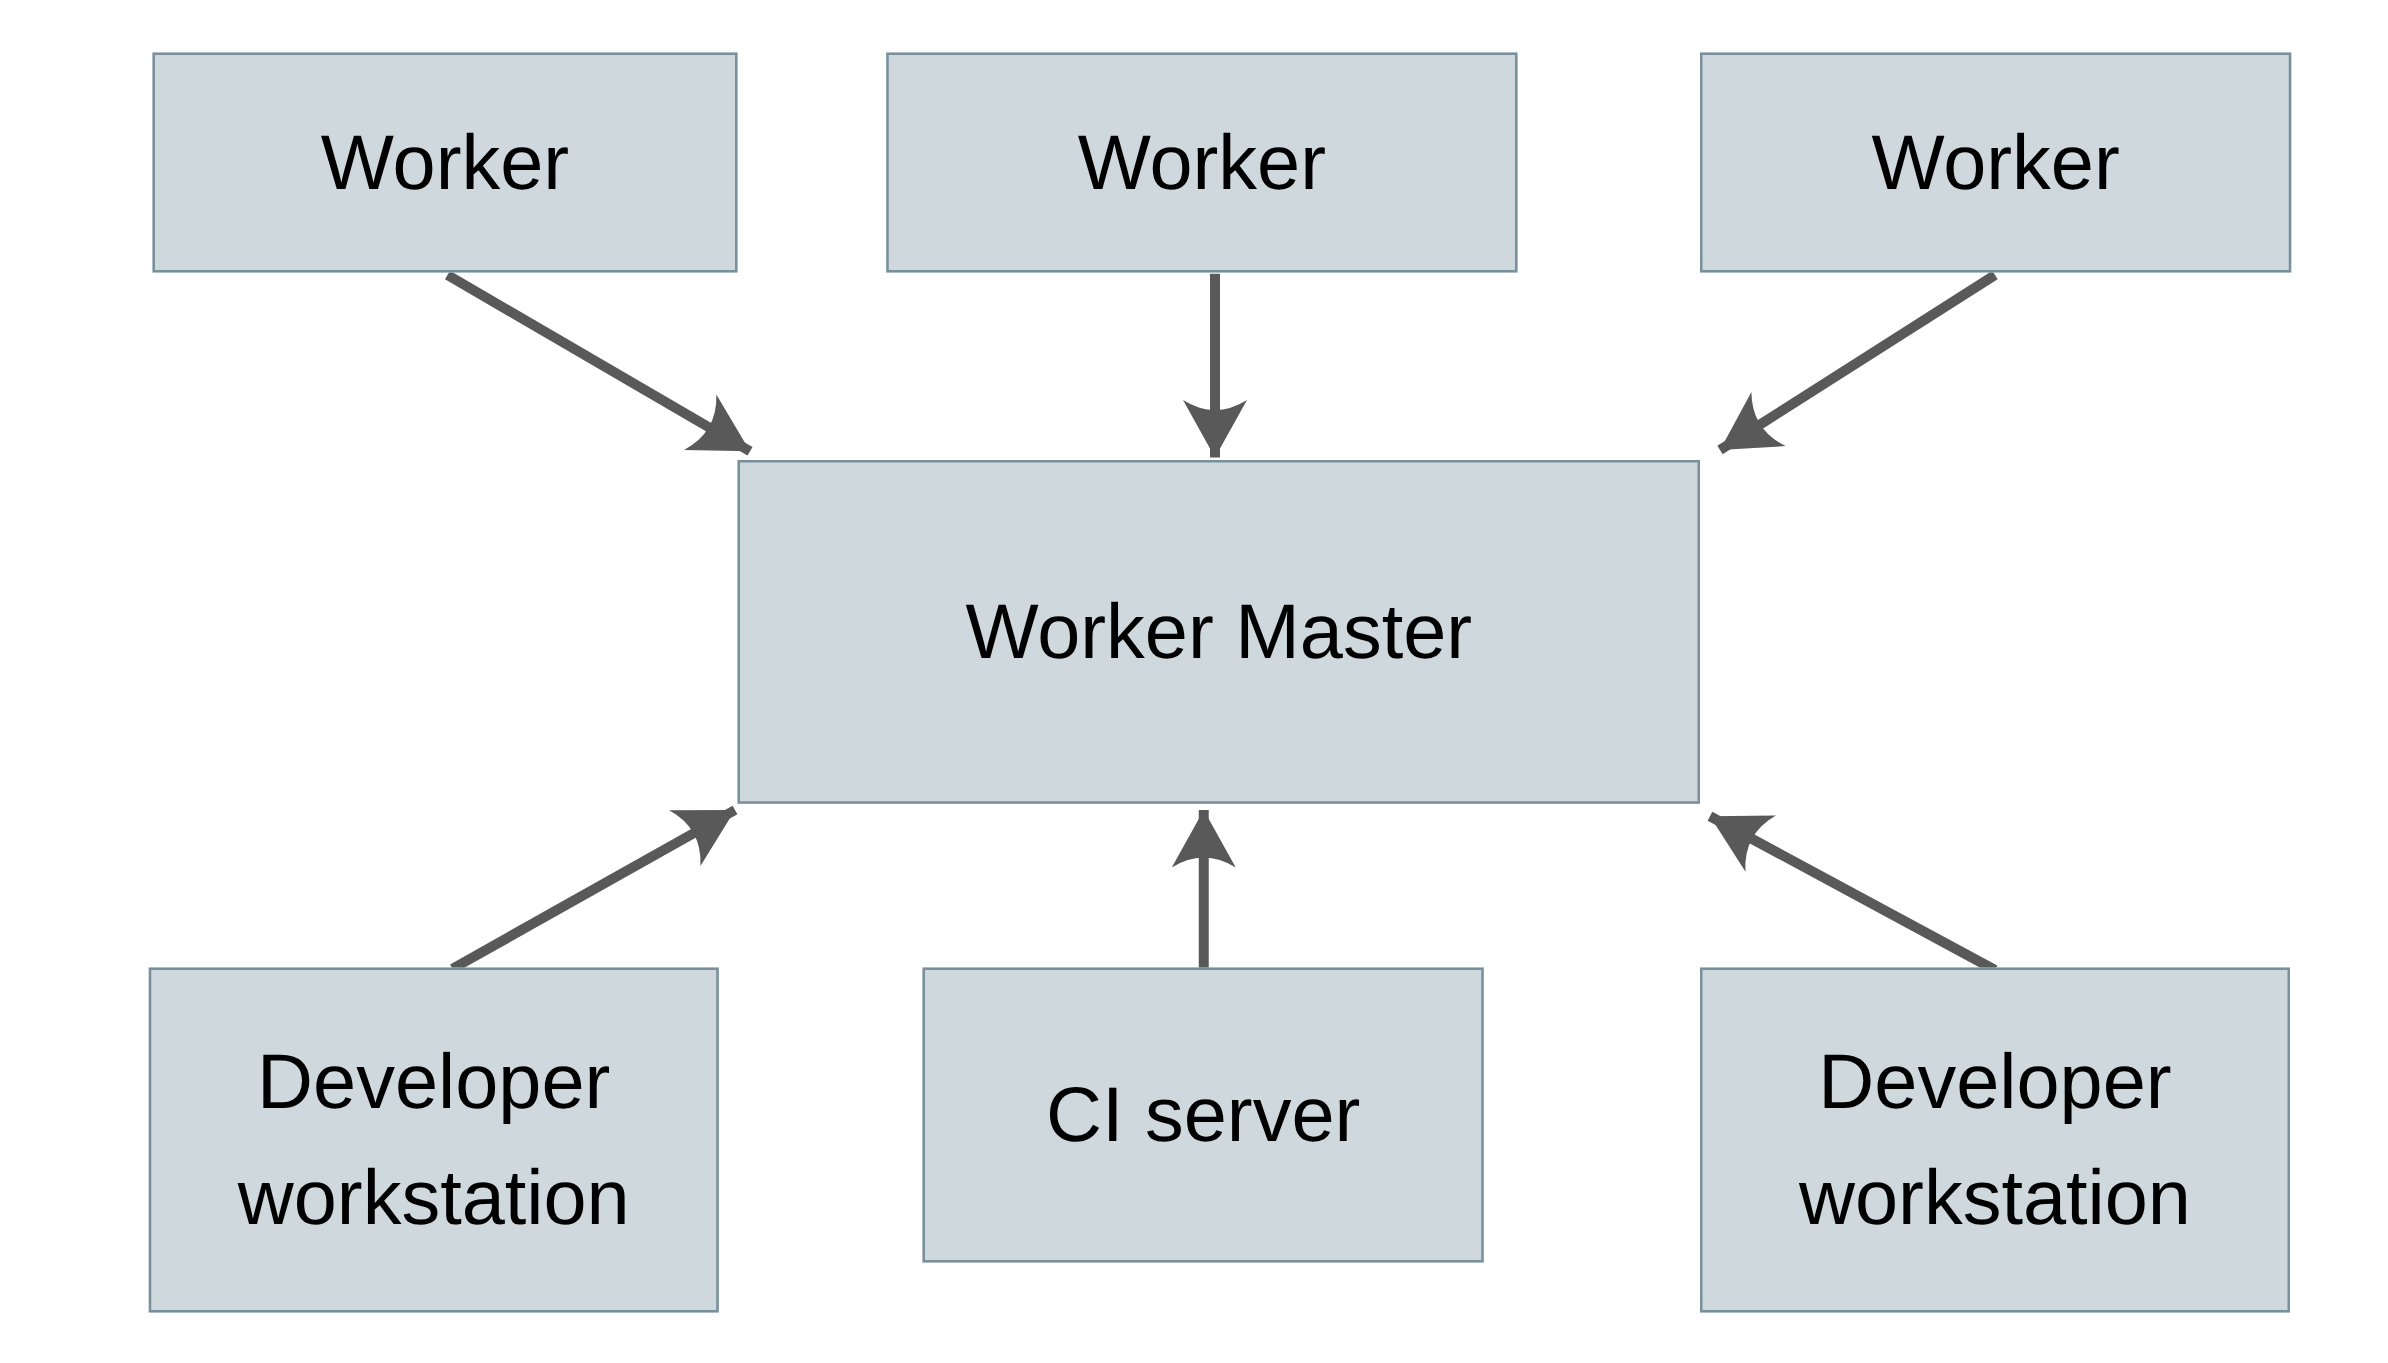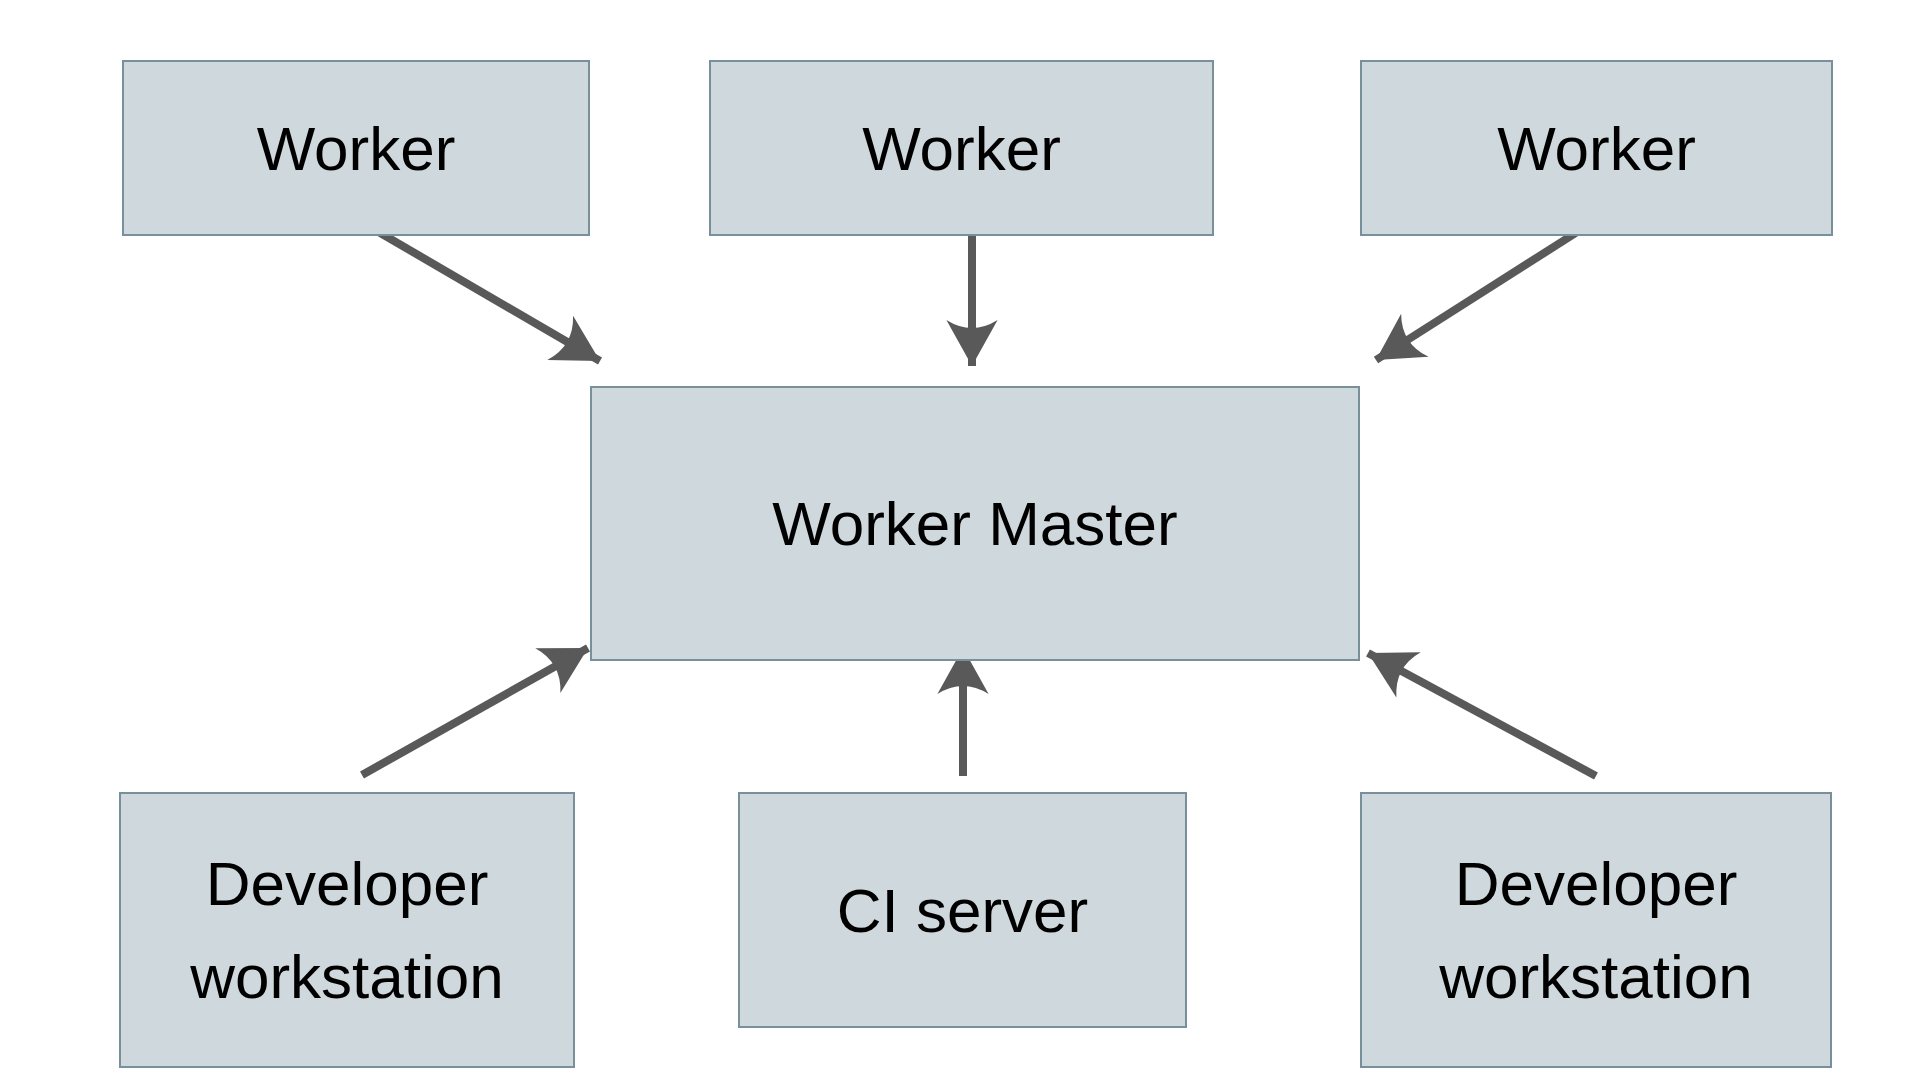--- a/index.html
+++ b/index.html
@@ -29,21 +29,20 @@
     background: #cfd8dc;
     border: 2px solid #78909c;
     display: flex;
     align-items: center;
     justify-content: center;
     text-align: center;
     color: #000000;
     font-size: 62px;
     line-height: 1.5;
     letter-spacing: 0;
-    margin-top: 18px;
   }
   .node .label {
     display: block;
     padding: 0 10px;
   }
   
   .worker1        { left: 122px;  top: 42px;  width: 468px; height: 176px; }
   .worker2        { left: 709px;  top: 42px;  width: 505px; height: 176px; }
   .worker3        { left: 1360px; top: 42px;  width: 473px; height: 176px; }
   .buildMaster    { left: 590px;  top: 368px; width: 770px; height: 275px; }

